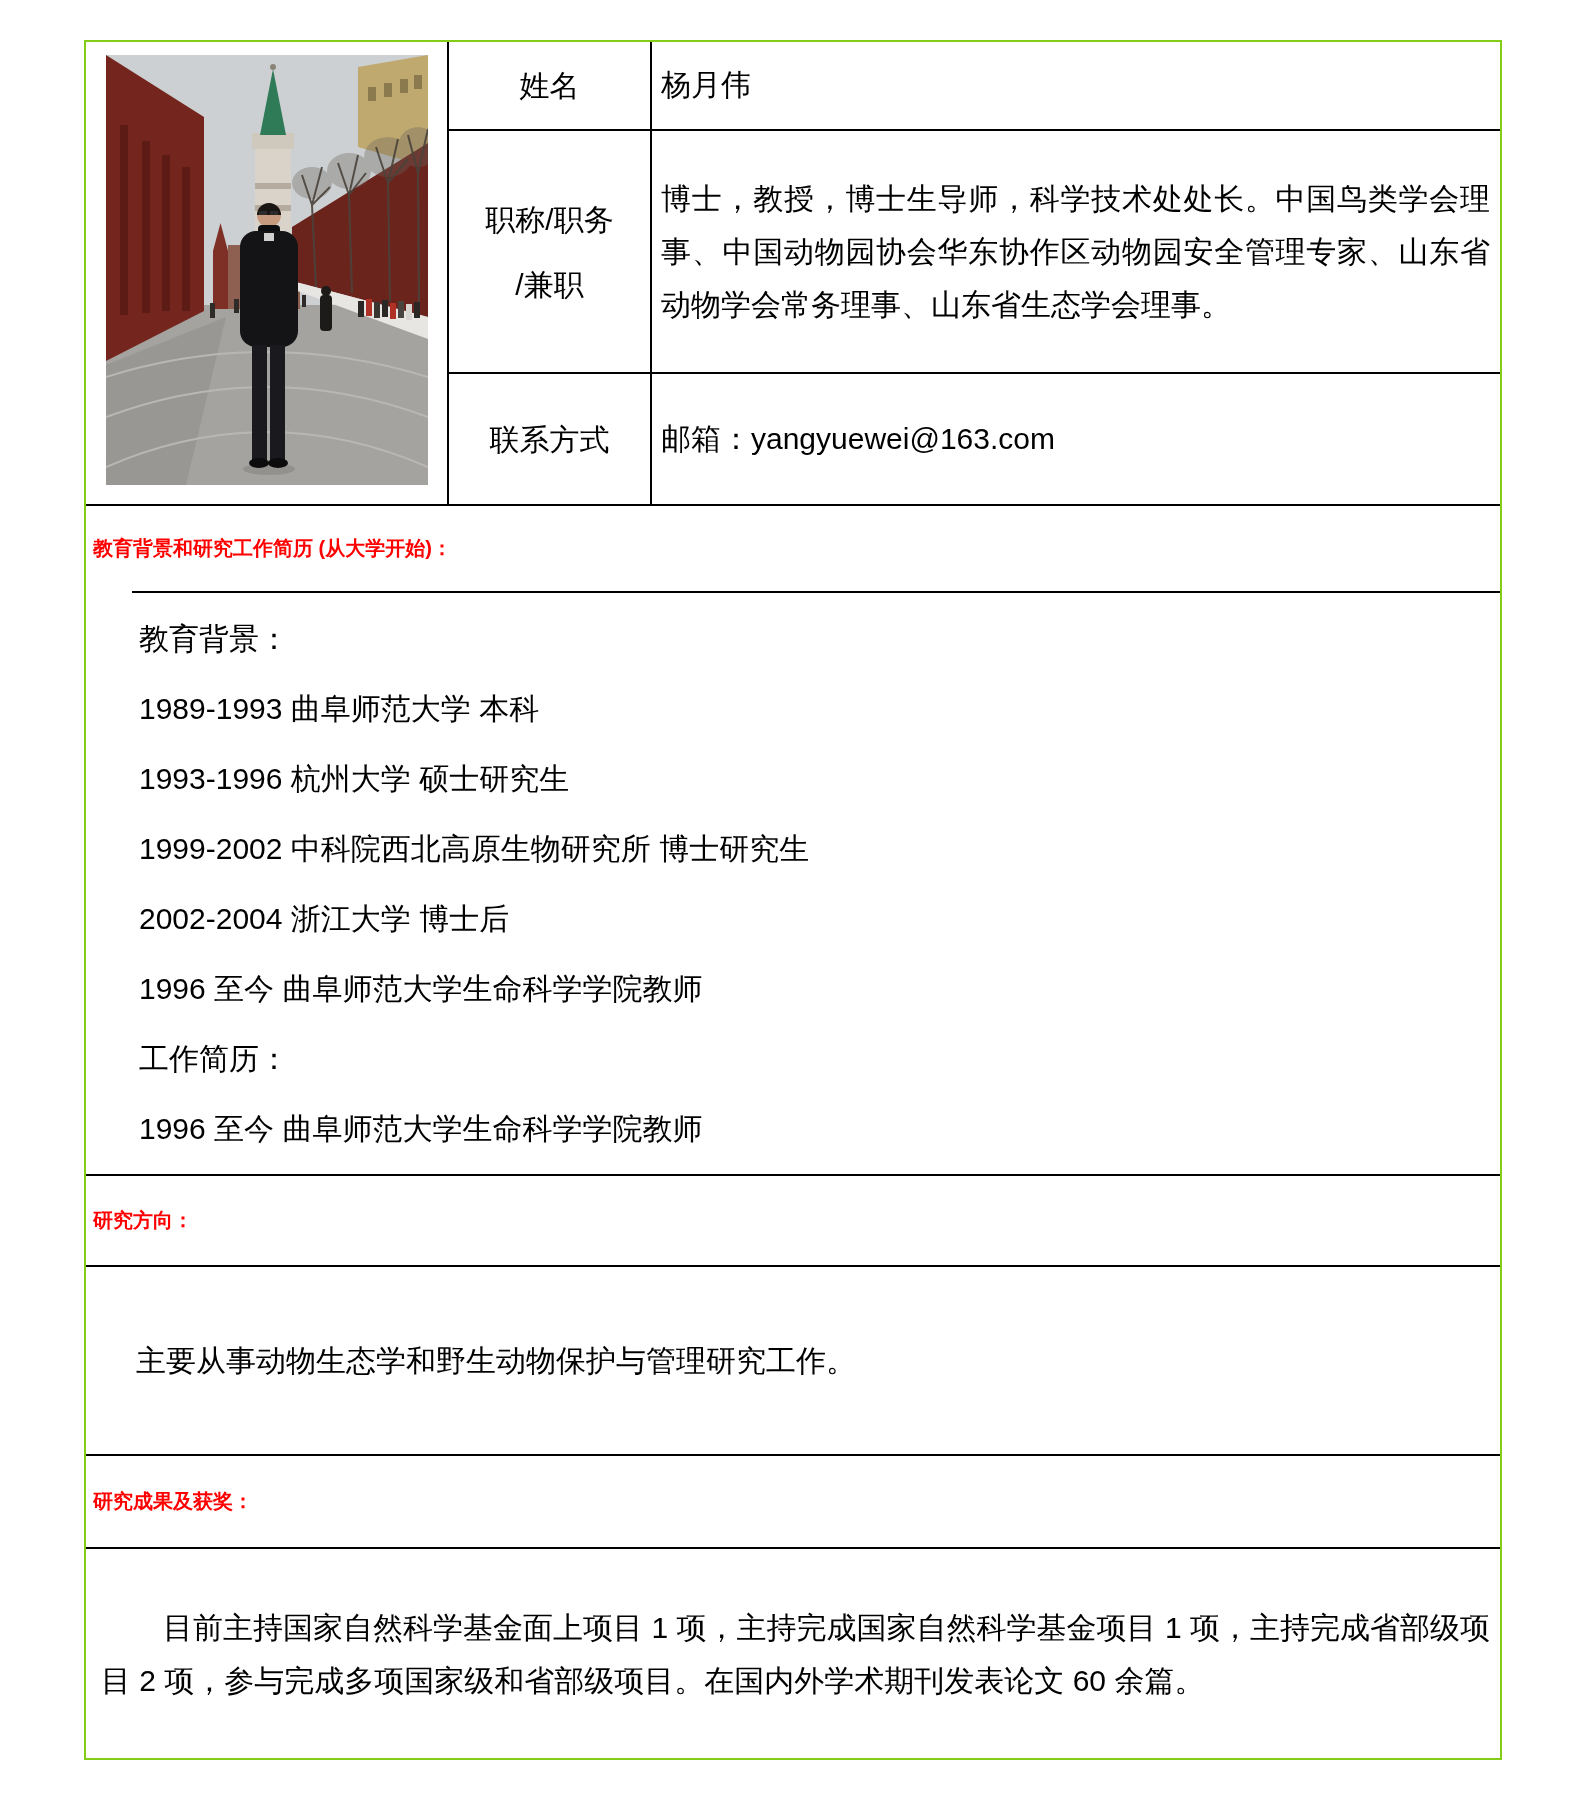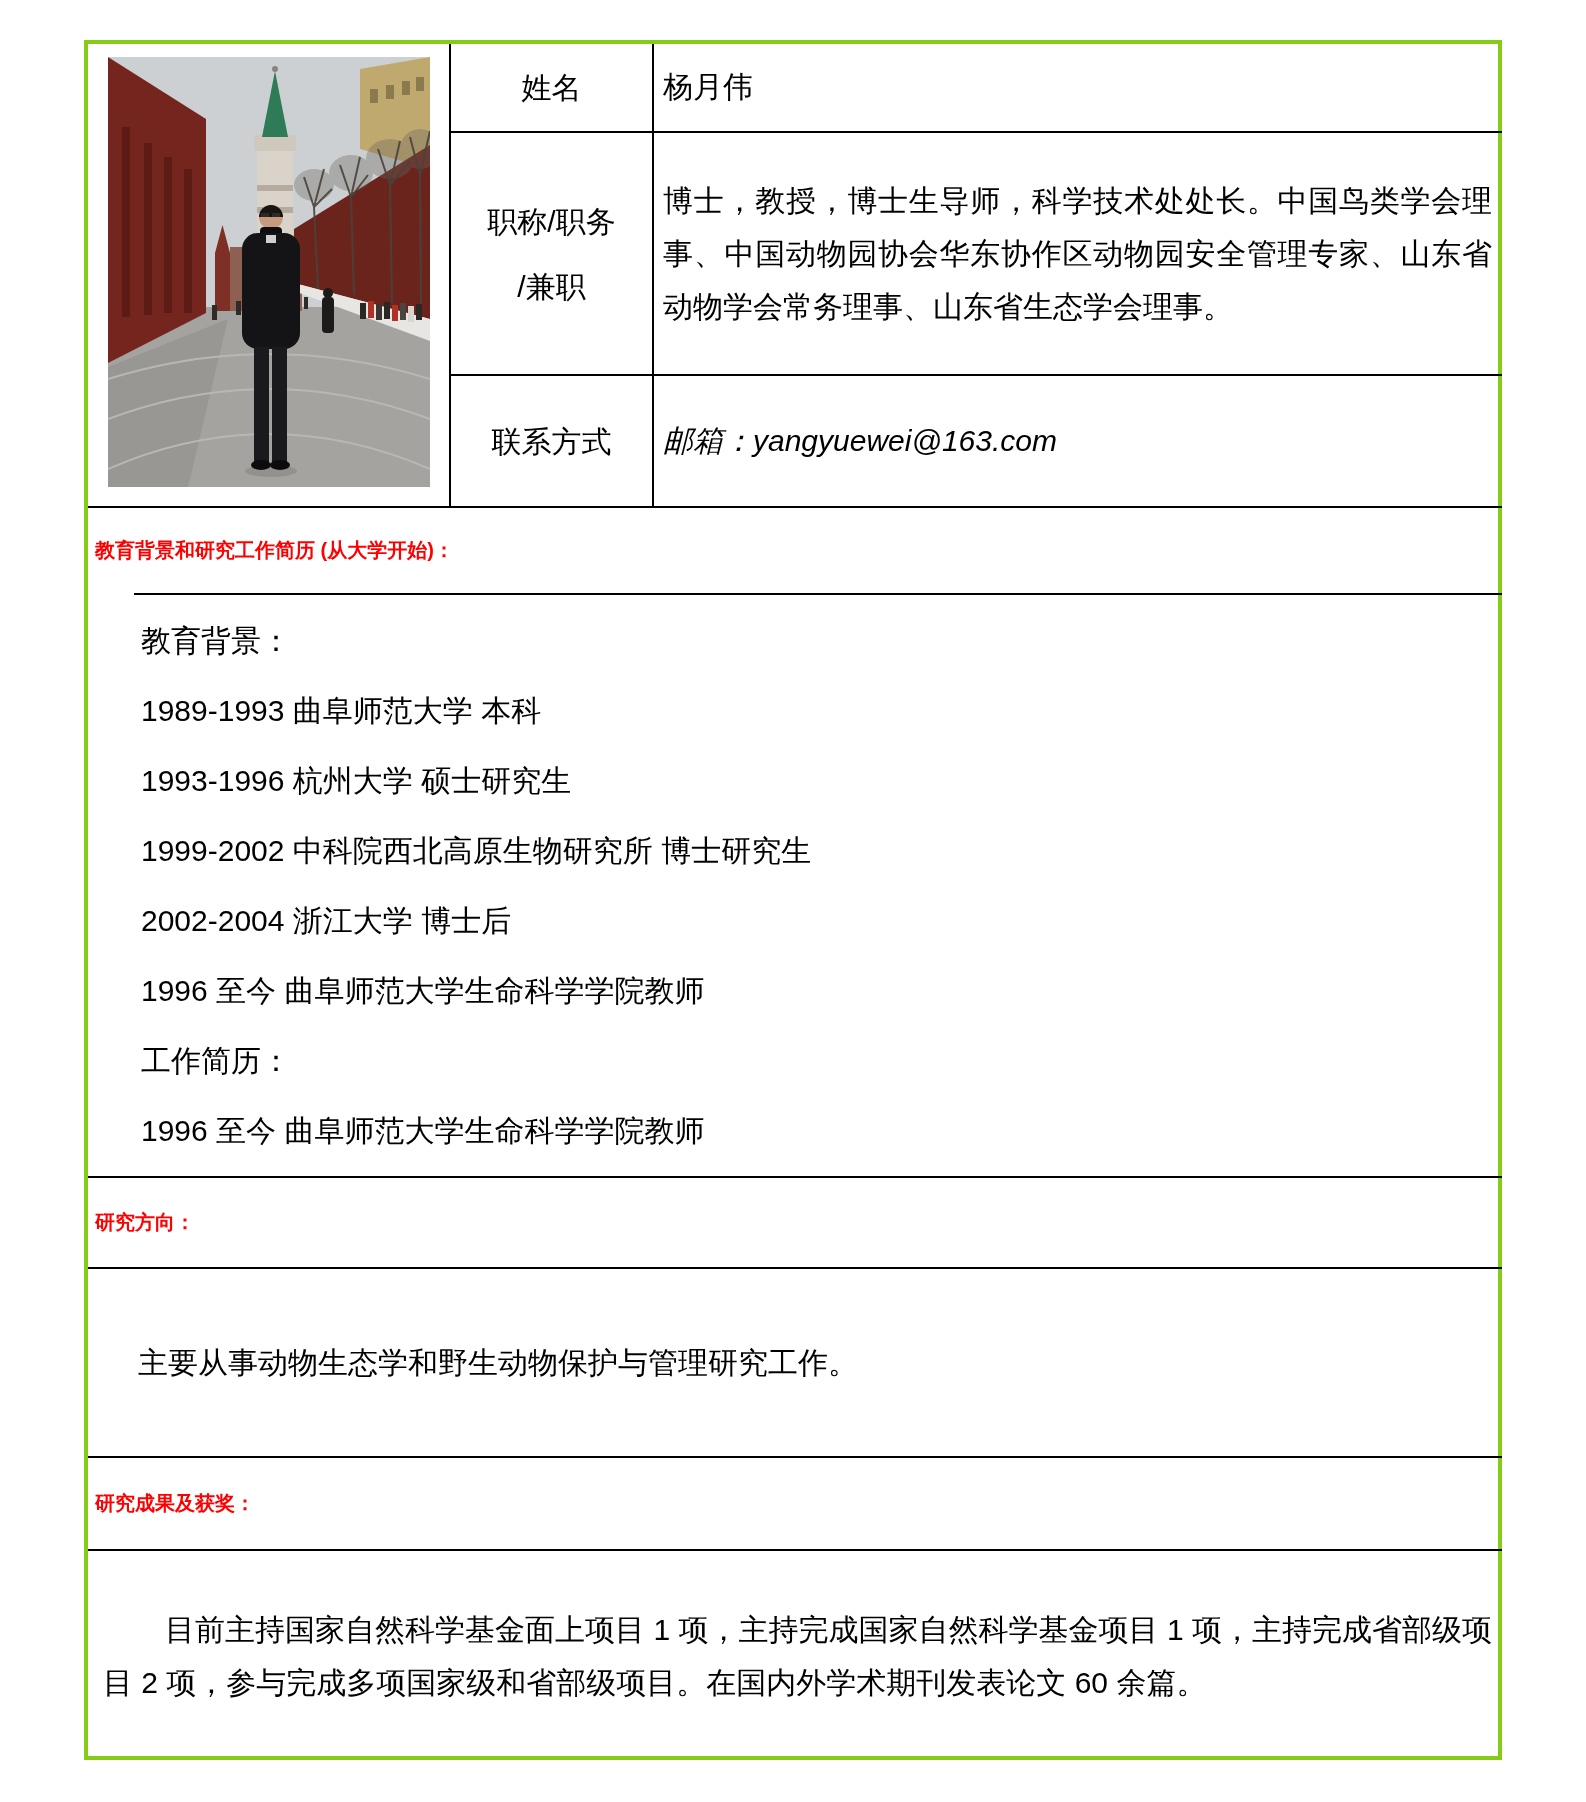--- a/index.html
+++ b/index.html
@@ -7,21 +7,21 @@
     position:relative;
     width:1586px;height:1802px;
     background:#ffffff;
     font-family:"Liberation Sans","DejaVu Sans",sans-serif;
     color:#000000;
     overflow:hidden;
   }
   .doc-table{
     position:absolute;left:84px;top:40px;
     width:1418px;height:1720px;
-    border:4px solid #84cc16;
+    border:2px solid #84cc16;
     box-sizing:border-box;
     display:grid;
     grid-template-columns:361px 203px 850px;
     grid-template-rows:87px 243px 132px 87px 583px 91px 189px 93px 211px;
     background:#fff;
   }
   .bl{border-left:2px solid #000;}
   .bt{border-top:2px solid #000;}
   .full{grid-column:1 / -1;padding-left:8px;}
   .cell{box-sizing:border-box;overflow:hidden;}
@@ -166,21 +166,21 @@
     <div class="cell value-cell bl" style="grid-row:1;grid-column:3;">
       <span>杨月伟</span>
     </div>
     <div class="cell value-cell bl bt" style="grid-row:2;grid-column:3;">
       <p>博士，教授，博士生导师，科学技术处处长。中国鸟类学会理事、中国动物园协会华东协作区动物园安全管理专家、山东省动物学会常务理事、山东省生态学会理事。</p>
     </div>
 
     <div class="cell label-cell bl bt" style="grid-row:3;grid-column:2;">
       <span>联系方式</span>
     </div>
-    <div class="cell value-cell bl bt" style="grid-row:3;grid-column:3;font-style:italic;">
+    <div class="cell value-cell bl bt" style="grid-row:3;grid-column:3;">
       <span>邮箱：yangyuewei@163.com</span>
     </div>
 
     <div class="cell full bt section-heading" style="grid-row:4;">
       <span>教育背景和研究工作简历 (从大学开始)：</span>
     </div>
 
     <div class="cell full bt edu-cell" style="grid-row:5;">
       <div>教育背景：</div>
       <div>1989-1993 曲阜师范大学 本科</div>

